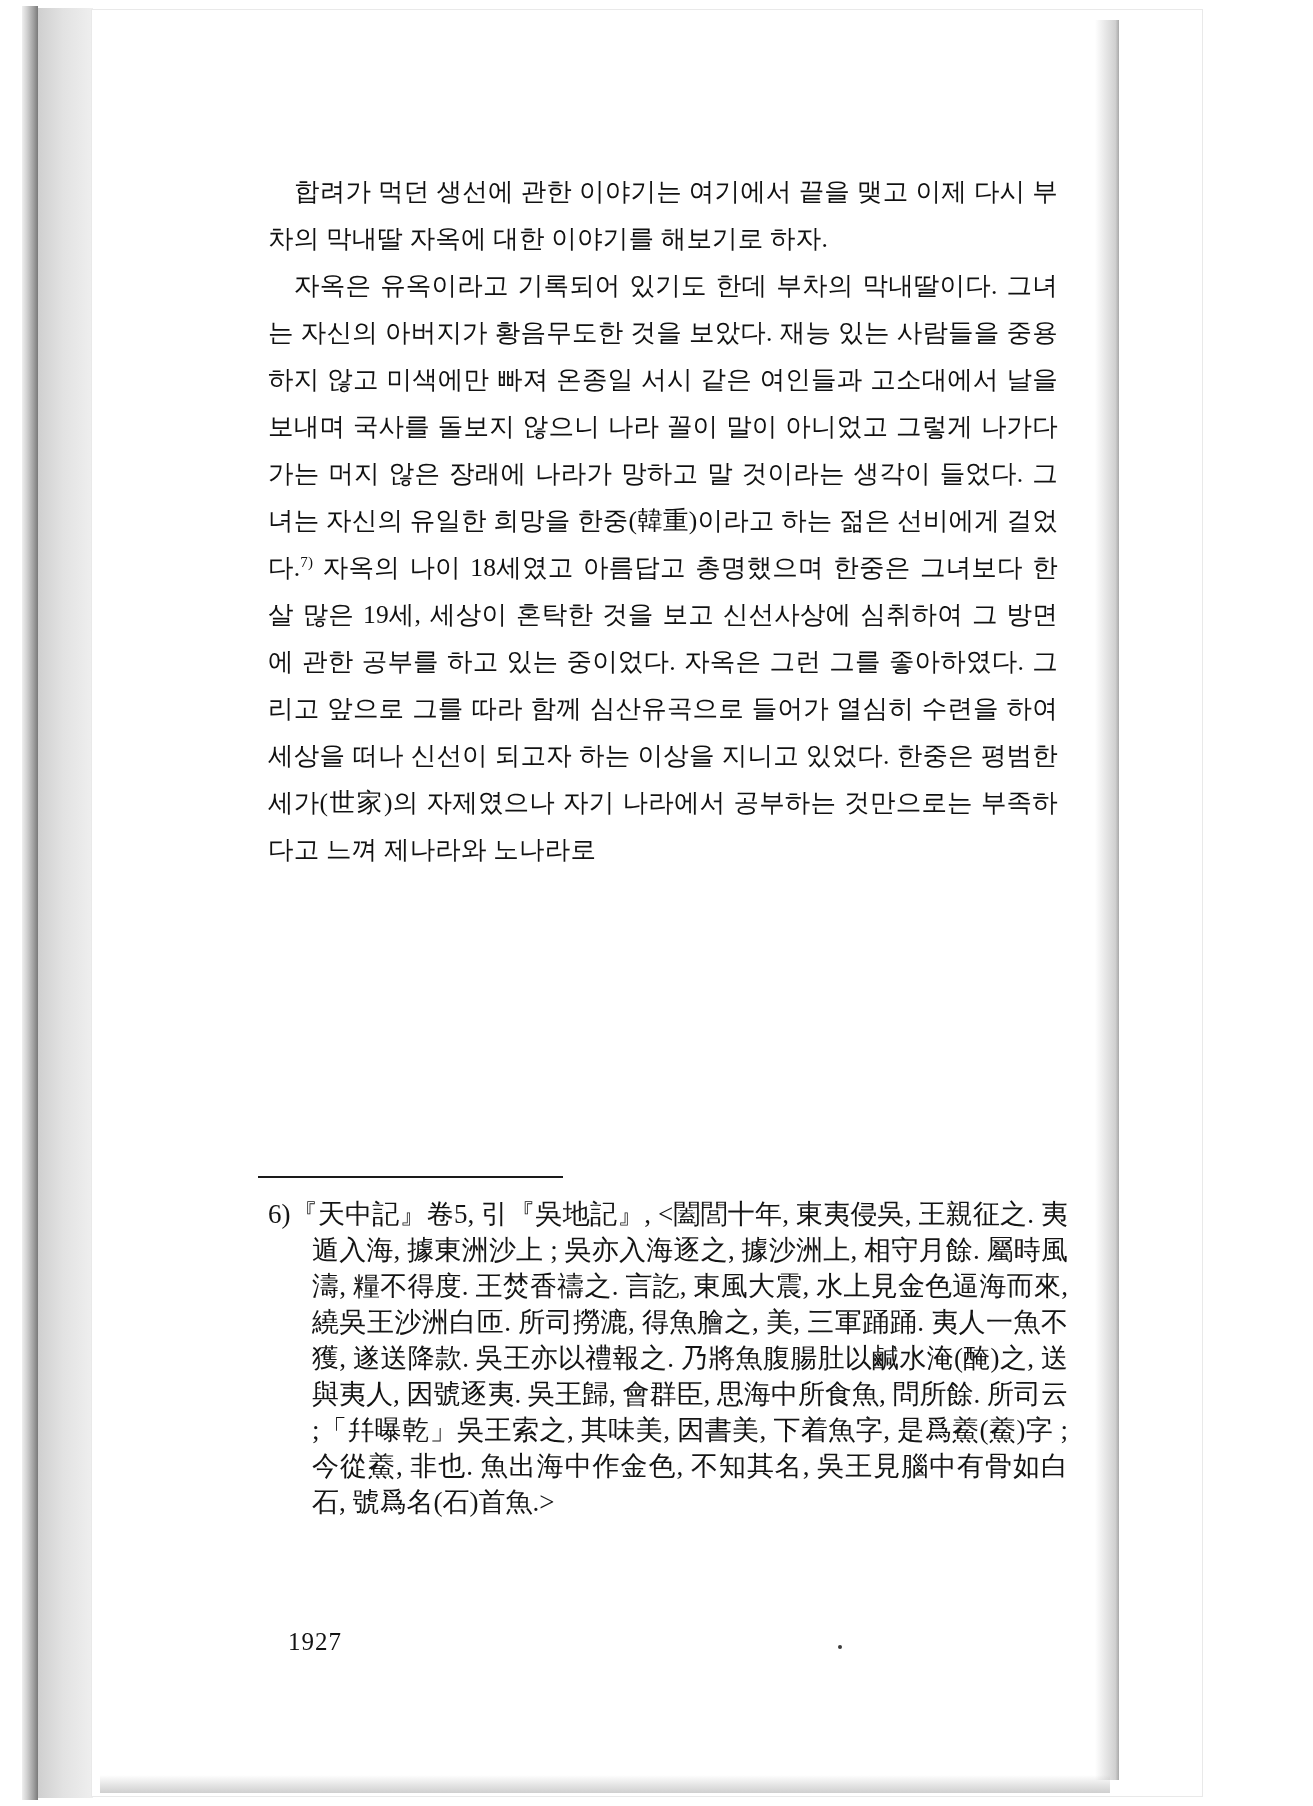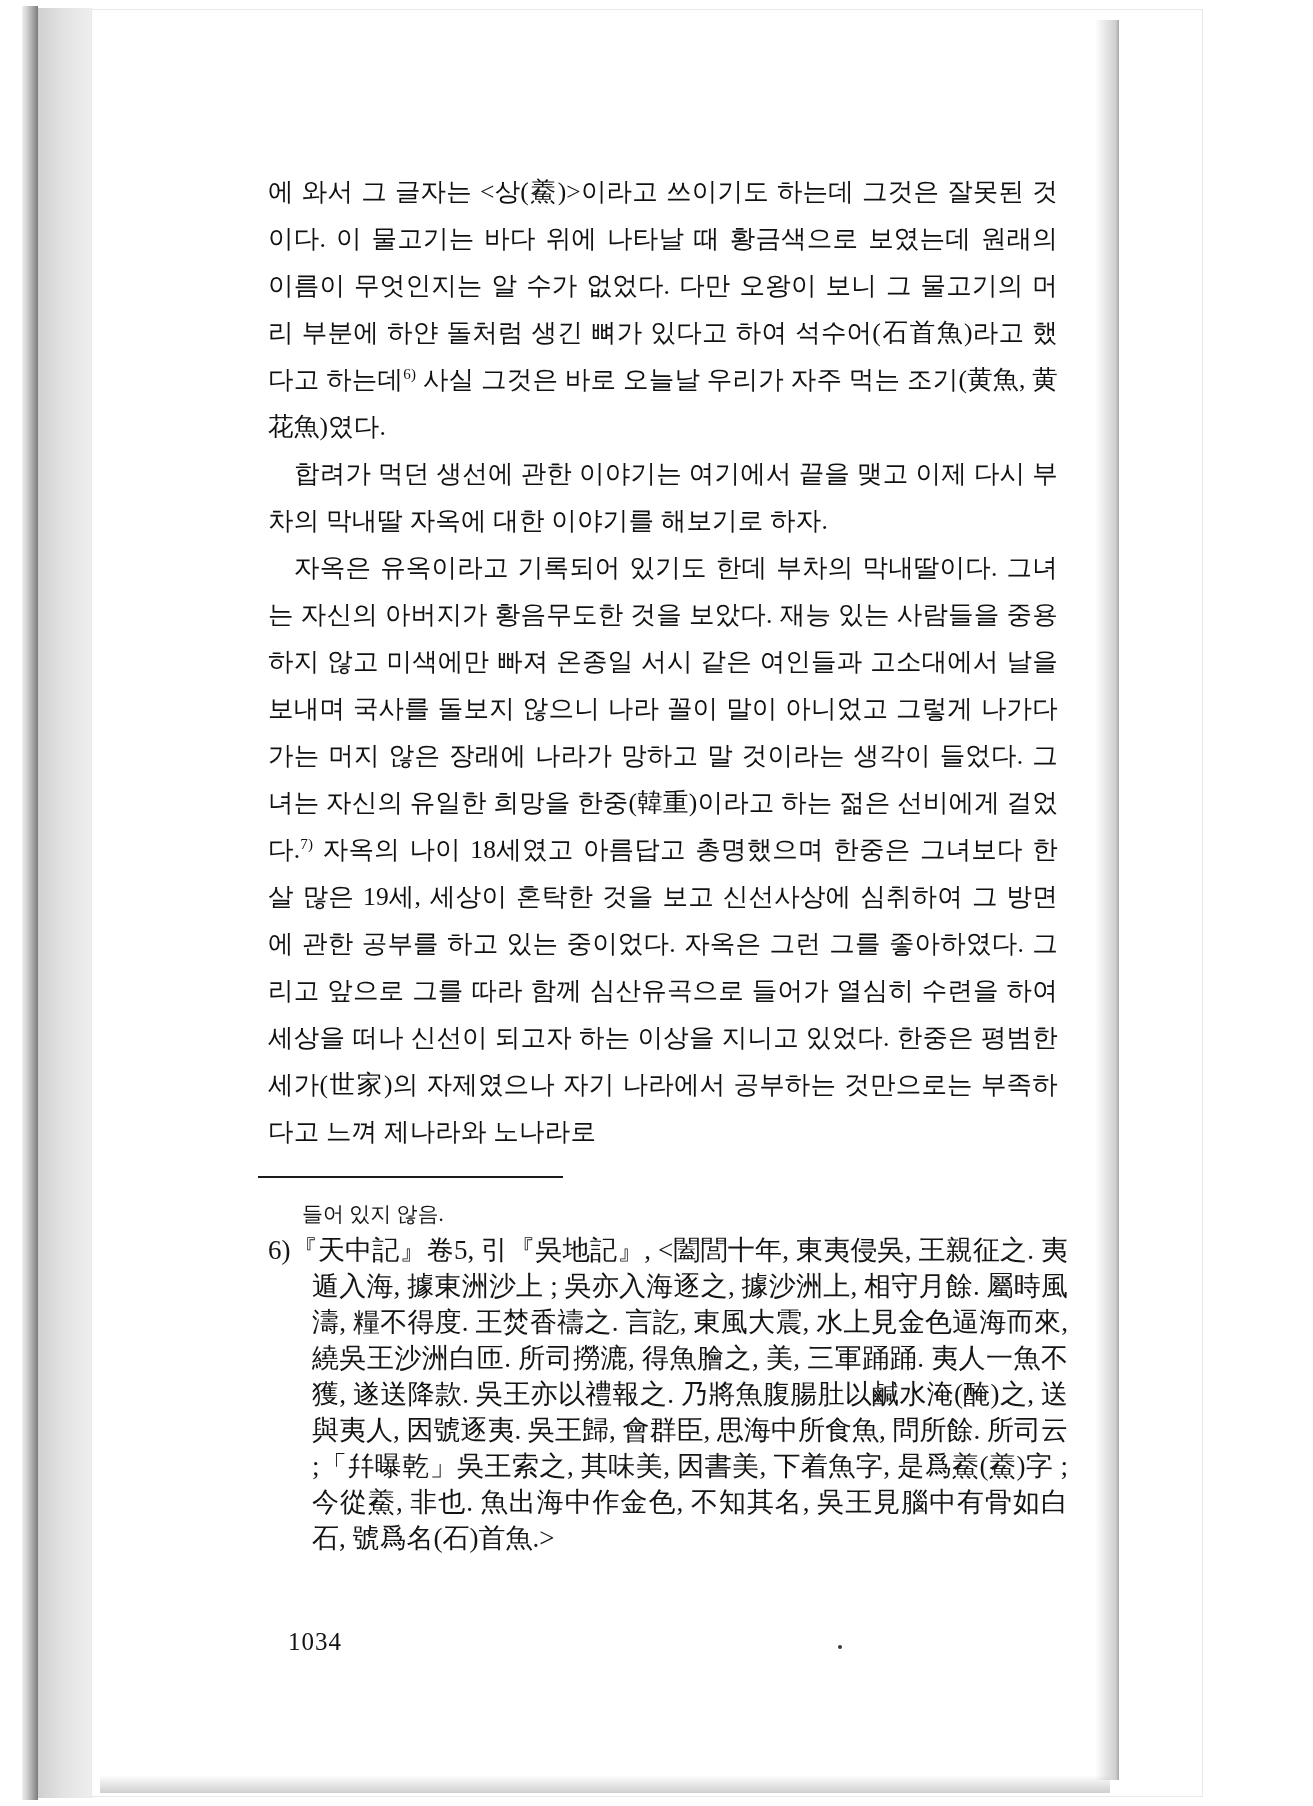--- a/index.html
+++ b/index.html
@@ -158,31 +158,29 @@
 
   <div id="binding-shadow"></div>
   <div id="gutter-band"></div>
 
   <div id="paper"></div>
   <div id="paper-right-shadow"></div>
   <div id="paper-bottom-shadow"></div>
 
   <div id="text-column">
 
-    <p class="body-par"><span>에 와서 그 글자는 &lt;상(鯗)&gt;이라고 쓰이기도 하는데 그것은 잘못된 것이다. 이 물고기는 바다 위에 나타날 때 황금색으로 보였는데 원래의 이름이 무엇인지는 알 수가 없었다. 다만 오왕이 보니 그 물고기의 머리 부분에 하얀 돌처럼 생긴 뼈가 있다고 하여 석수어(石首魚)라고 했다고 하는데</span><span class="sup">6)</span><span> 사실 그것은 바로 오늘날 우리가 자주 먹는 조기(黄魚, 黄花魚)였다.</span></p>
 
     <p class="body-par indent"><span>합려가 먹던 생선에 관한 이야기는 여기에서 끝을 맺고 이제 다시 부차의 막내딸 자옥에 대한 이야기를 해보기로 하자.</span></p>
 
     <p class="body-par indent"><span>자옥은 유옥이라고 기록되어 있기도 한데 부차의 막내딸이다. 그녀는 자신의 아버지가 황음무도한 것을 보았다. 재능 있는 사람들을 중용하지 않고 미색에만 빠져 온종일 서시 같은 여인들과 고소대에서 날을 보내며 국사를 돌보지 않으니 나라 꼴이 말이 아니었고 그렇게 나가다가는 머지 않은 장래에 나라가 망하고 말 것이라는 생각이 들었다. 그녀는 자신의 유일한 희망을 한중(韓重)이라고 하는 젊은 선비에게 걸었다.</span><span class="sup">7)</span><span> 자옥의 나이 18세였고 아름답고 총명했으며 한중은 그녀보다 한 살 많은 19세, 세상이 혼탁한 것을 보고 신선사상에 심취하여 그 방면에 관한 공부를 하고 있는 중이었다. 자옥은 그런 그를 좋아하였다. 그리고 앞으로 그를 따라 함께 심산유곡으로 들어가 열심히 수련을 하여 세상을 떠나 신선이 되고자 하는 이상을 지니고 있었다. 한중은 평범한 세가(世家)의 자제였으나 자기 나라에서 공부하는 것만으로는 부족하다고 느껴 제나라와 노나라로</span></p>
 
   </div>
 
   <div id="footnote-rule"></div>
 
   <div id="footnotes">
-    <p class="fn-cont">들어 있지 않음.</p>
     <p class="fn-item"><span>6)</span><span class="fn-body">『天中記』卷5, 引『吳地記』, &lt;闔閭十年, 東夷侵吳, 王親征之. 夷遁入海, 據東洲沙上 ; 吳亦入海逐之, 據沙洲上, 相守月餘. 屬時風濤, 糧不得度. 王焚香禱之. 言訖, 東風大震, 水上見金色逼海而來, 繞吳王沙洲白匝. 所司撈漉, 得魚膾之, 美, 三軍踊踊. 夷人一魚不獲, 遂送降款. 吳王亦以禮報之. 乃將魚腹腸肚以鹹水淹(醃)之, 送與夷人, 因號逐夷. 吳王歸, 會群臣, 思海中所食魚, 問所餘. 所司云 ;「幷曝乾」吳王索之, 其味美, 因書美, 下着魚字, 是爲鯗(鯗)字 ; 今從鯗, 非也. 魚出海中作金色, 不知其名, 吳王見腦中有骨如白石, 號爲名(石)首魚.&gt;</span></p>
   </div>
 
-  <div id="page-number">1034</div>
+  <div id="page-number">1927</div>
   <div id="stray-dot"></div>
 
 </div>
 
 </body></html>

